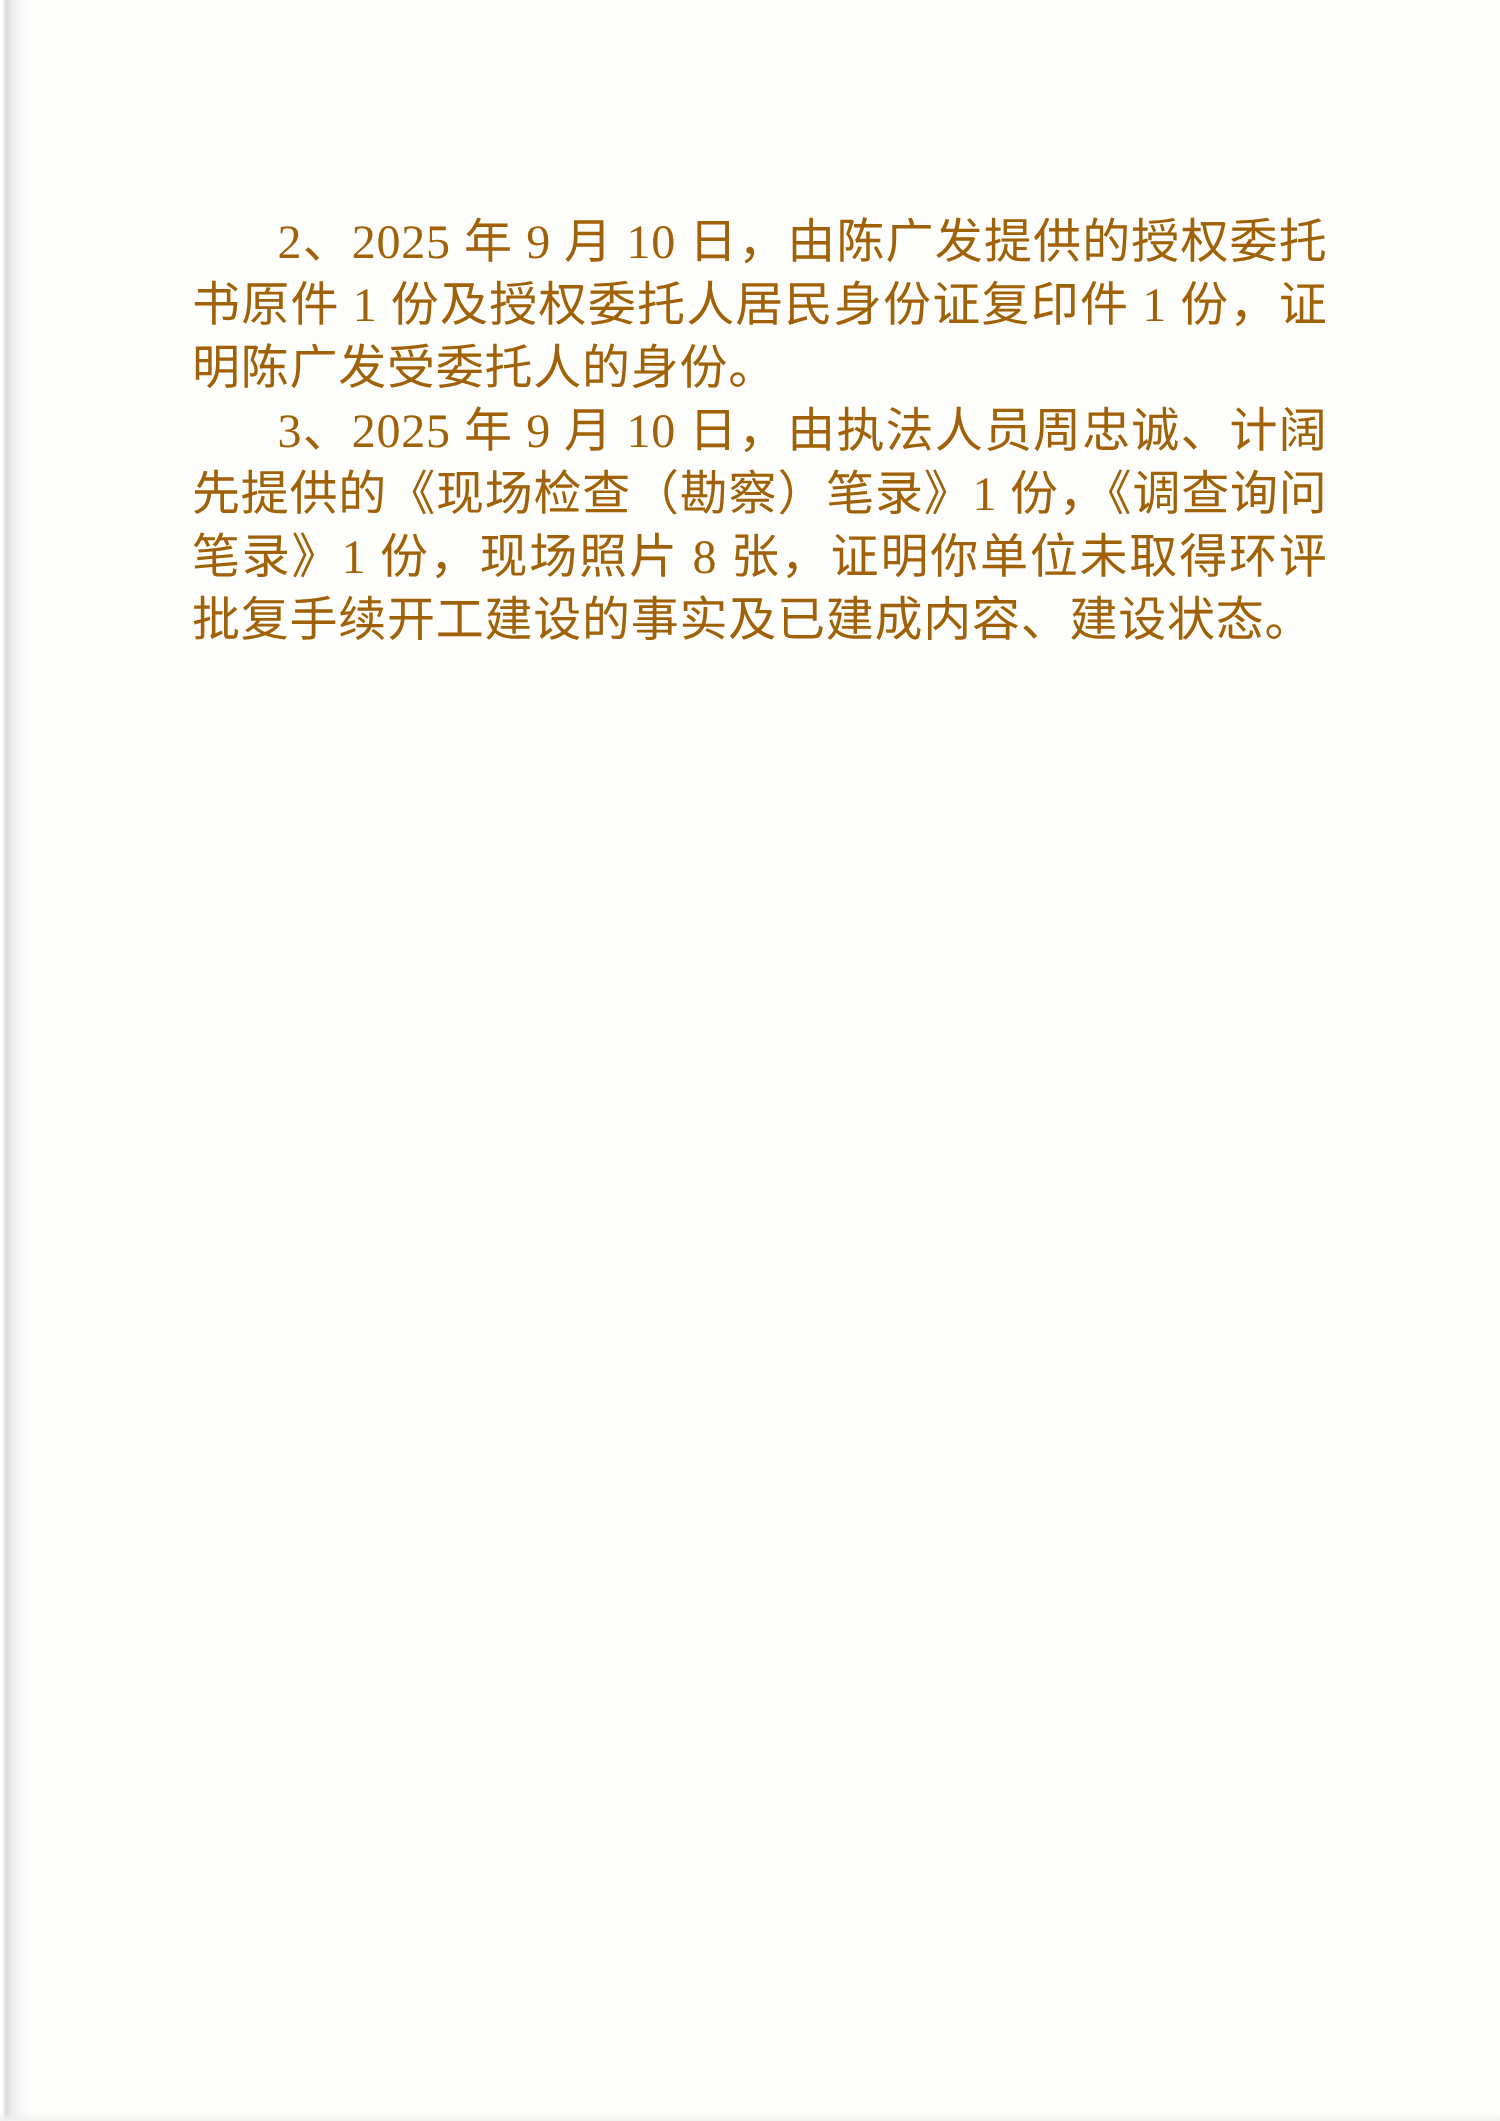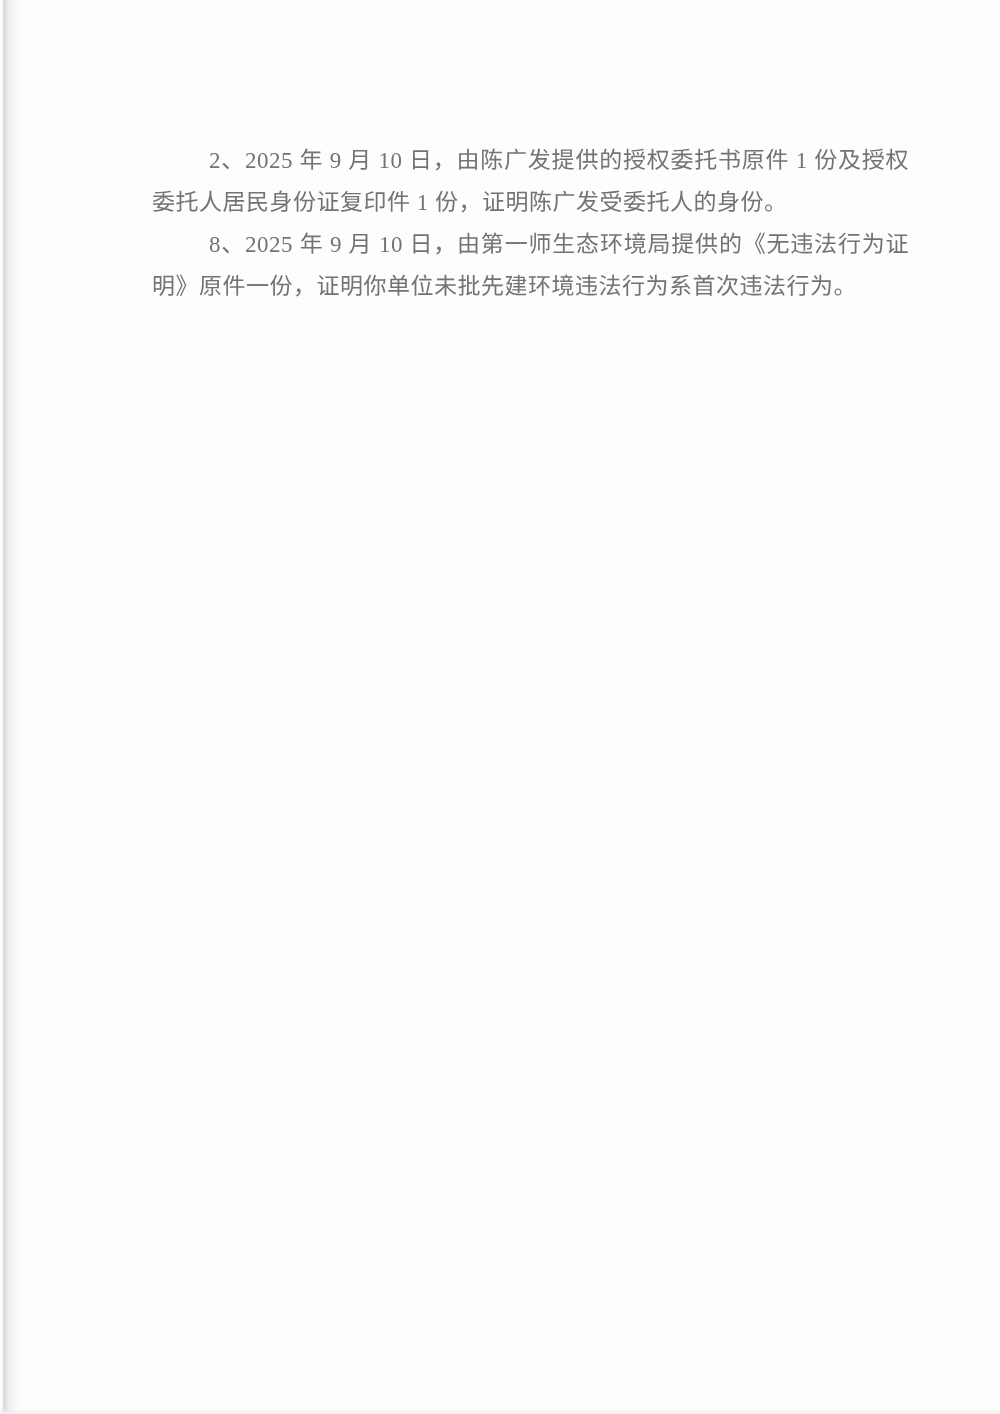--- a/index.html
+++ b/index.html
@@ -38,37 +38,36 @@
     bottom: 0;
     height: 6px;
     background: linear-gradient(to top, #f0f0ef 0px, rgba(253,253,252,0) 6px);
     pointer-events: none;
   }
   .doc-content {
     position: absolute;
     left: 128px;
     top: 140px;
     width: 757px;
-    color: #737373;
-    font-size: 23px;
+    color: #a16207;
+    font-size: 32px;
     line-height: 42px;
     text-align: justify;
     text-justify: inter-ideograph;
     letter-spacing: 0.5px;
-    margin-left: 24px;
   }
   .para {
     margin: 0;
     padding: 0;
     text-indent: 57px;
     -webkit-font-smoothing: antialiased;
   }
 </style>
 </head>
 <body>
 
 <div class="scan-edge"></div>
 <div class="scan-bottom"></div>
 
 <main class="doc-content">
   <p class="para">2、2025 年 9 月 10 日，由陈广发提供的授权委托书原件 1 份及授权委托人居民身份证复印件 1 份，证明陈广发受委托人的身份。</p>
-  <p class="para">8、2025 年 9 月 10 日，由第一师生态环境局提供的《无违法行为证明》原件一份，证明你单位未批先建环境违法行为系首次违法行为。</p>
+  <p class="para">3、2025 年 9 月 10 日，由执法人员周忠诚、计阔先提供的《现场检查（勘察）笔录》1 份，《调查询问笔录》1 份，现场照片 8 张，证明你单位未取得环评批复手续开工建设的事实及已建成内容、建设状态。</p>
 </main>
 
 </body></html>

